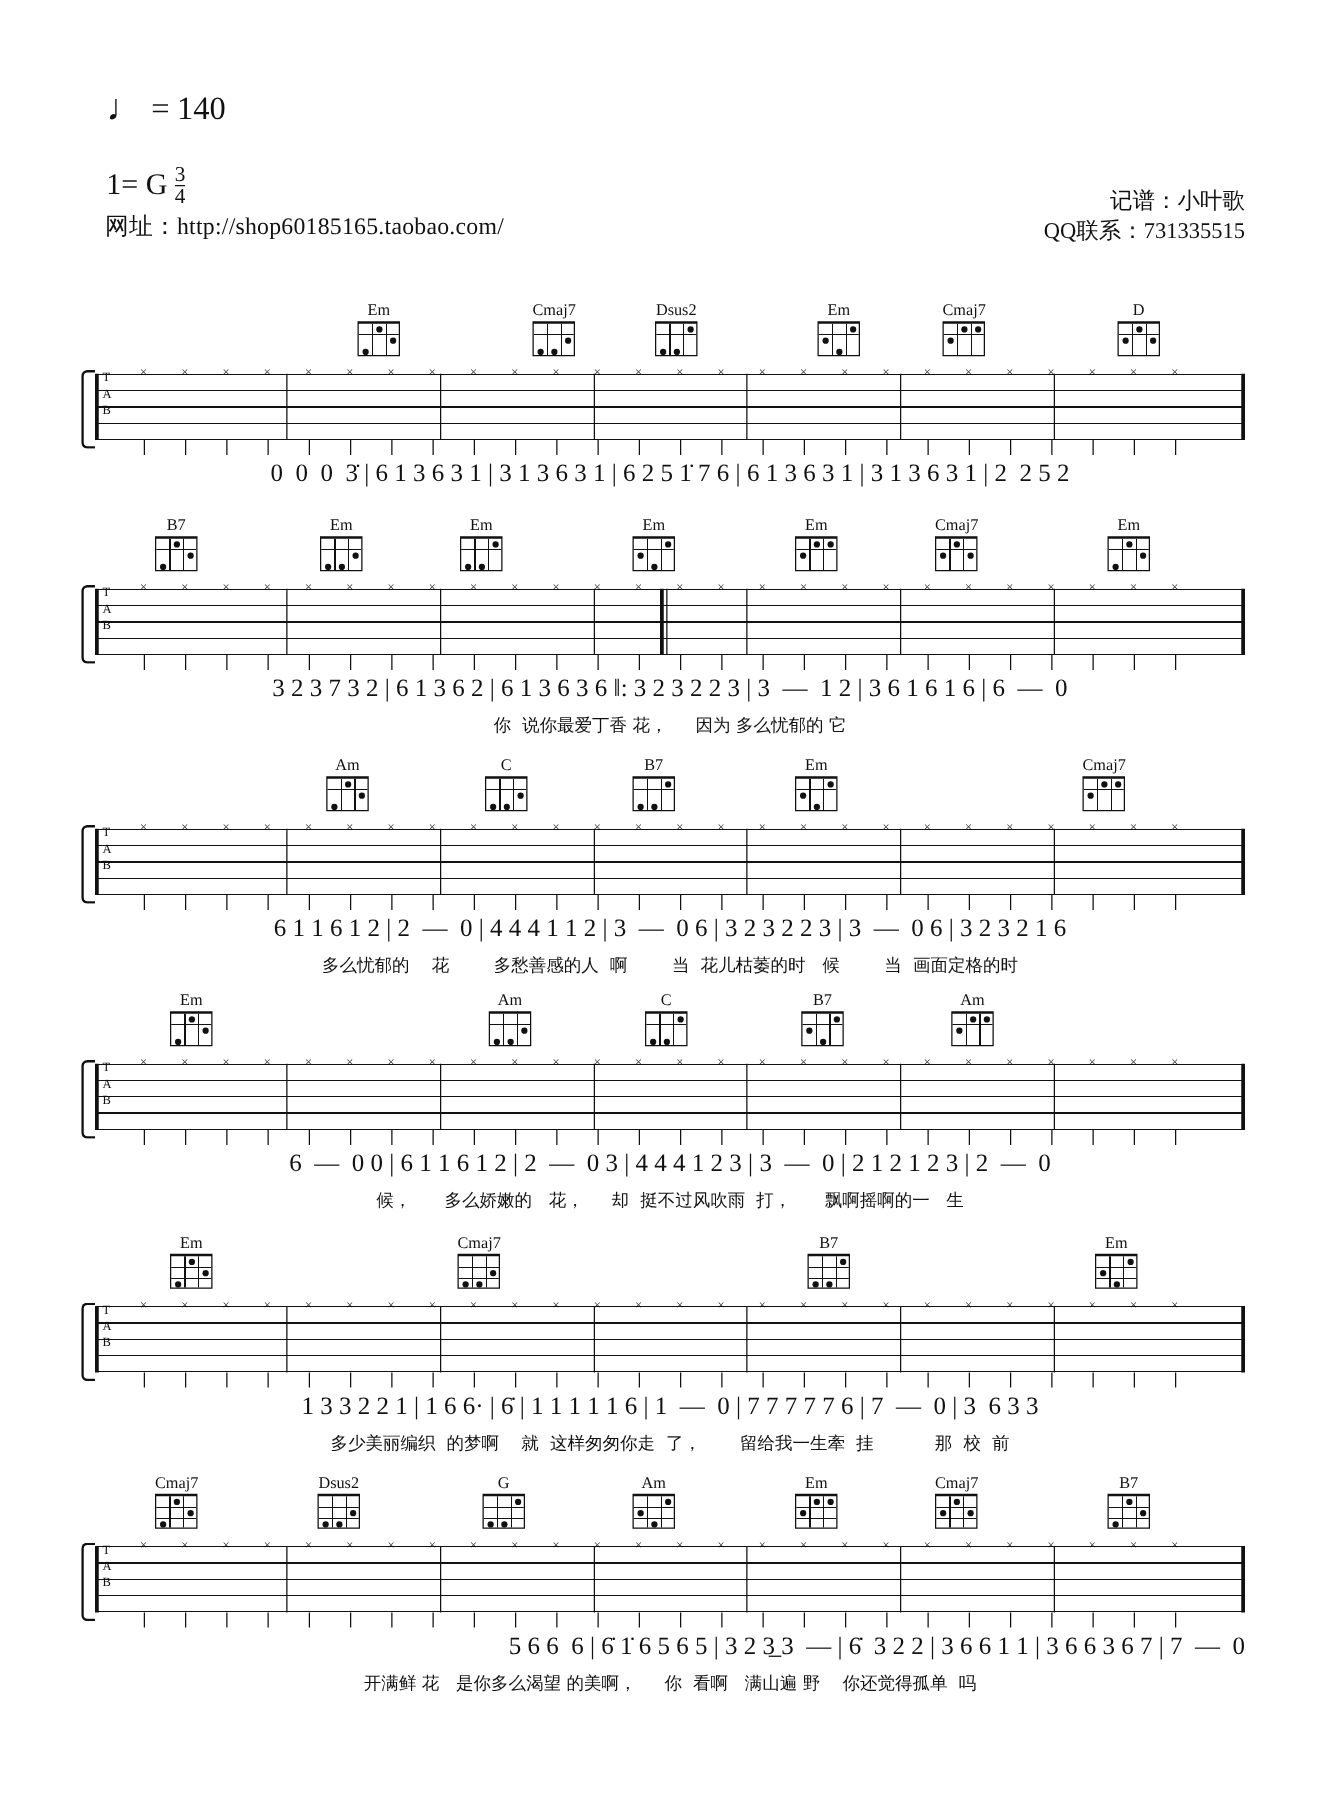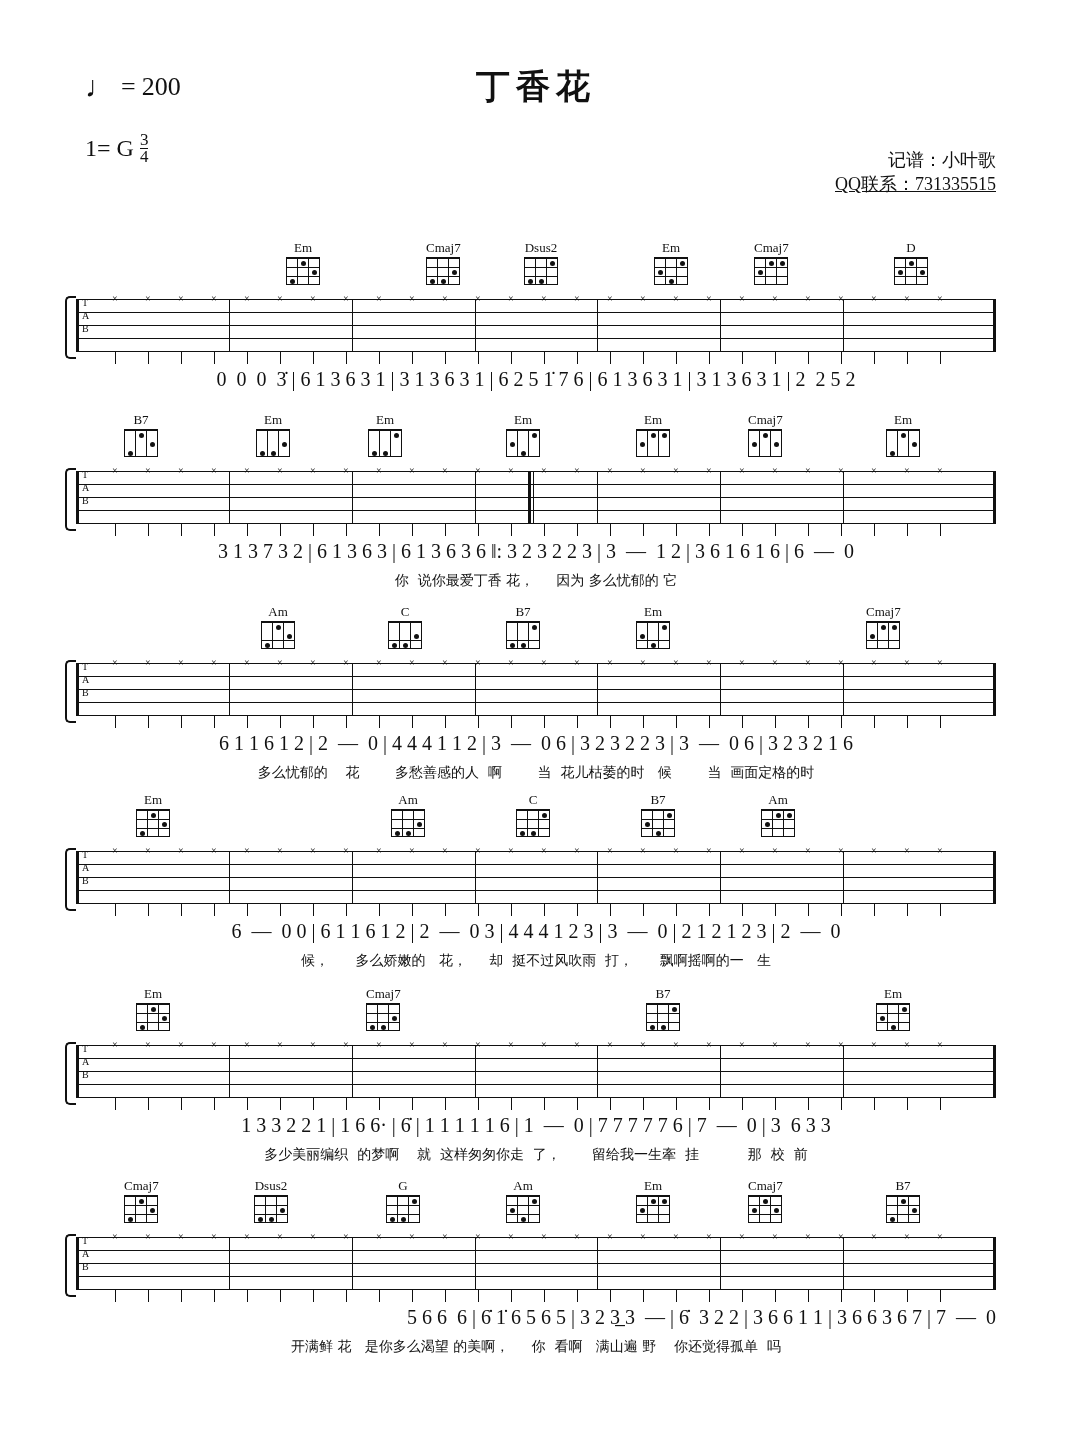--- a/index.html
+++ b/index.html
@@ -33,21 +33,21 @@
   .title{
     position:absolute;left:0;right:0;top:64px;text-align:center;
     font-size:34px;font-weight:bold;letter-spacing:6px;
     font-family:"DejaVu Serif",serif;
   }
   .composer{
     position:absolute;left:0;right:0;top:116px;text-align:center;
     font-size:19px;font-weight:bold;
   }
   .credit1{position:absolute;right:76px;top:148px;font-size:18px;}
-  .credit2{position:absolute;right:76px;top:172px;font-size:18px;text-decoration:underline;}
+  .credit2{position:absolute;right:76px;top:172px;font-size:18px;}
 
   
   .system{position:absolute;left:0;width:1072px;}
   .sys-inner{position:relative;margin:0 76px;}
 
   
   .chord{position:absolute;text-align:center;}
   .chord .cname{font-size:13px;font-family:"Liberation Serif",serif;white-space:nowrap;}
   .grid{
     width:34px;height:28px;margin:1px auto 0;
@@ -89,32 +89,32 @@
   .repeat-start .thin{position:absolute;left:5px;top:0;width:1px;height:100%;background:#111;}
 </style>
 </head>
 <body>
 
 <div class="sheet">
 
   <div class="tempo">
     <span class="note-glyph">♩</span>
     <span>=</span>
-    <span>200</span>
+    <span>140</span>
   </div>
 
   <div class="keysig">
     <span>1= G</span>
     <span class="frac">
       <span class="num">3</span>
       <span class="den">4</span>
     </span>
   </div>
 
-  <div class="title">丁香花</div>
+  <div class="url">网址：http://shop60185165.taobao.com/</div>
   <div class="credit1">记谱：小叶歌</div>
   <div class="credit2">QQ联系：731335515</div>
 
   <div id="systems-root">
       <div class="system" style="top: 240px;">
         <div class="sys-inner">
           <div class="chord" style="left: 210px; top: 0px;">
             <div class="cname">Em</div>
             <div class="grid">
               <span class="dot" style="left: 14px; top: 2px;"></span>
@@ -358,21 +358,21 @@
             <div class="stem" style="left: 798px;"></div>
             <span class="xmark" style="left: 828px; top: 2px;">×</span>
             <div class="stem" style="left: 831px;"></div>
             <span class="xmark" style="left: 861px; top: 2px;">×</span>
             <div class="stem" style="left: 864px;"></div>
             <div class="repeat-start" style="left: 452px; top: 7px; height: 53px;">
               <span class="thick"></span>
               <span class="thin"></span>
             </div>
           </div>
-          <div class="numrow" style="top: 128px; text-align: center;">3 1 3 7 3 2 | 6 1 3 6 3 | 6 1 3 6 3 6 ‖: 3 2 3 2 2 3 | 3  —  1 2 | 3 6 1 6 1 6 | 6  —  0</div>
+          <div class="numrow" style="top: 128px; text-align: center;">3 2 3 7 3 2 | 6 1 3 6 2 | 6 1 3 6 3 6 ‖: 3 2 3 2 2 3 | 3  —  1 2 | 3 6 1 6 1 6 | 6  —  0</div>
           <div class="lyricrow" style="top: 160px; text-align: center;">你  说你最爱丁香 花，     因为 多么忧郁的 它</div>
         </div>
       </div>
       <div class="system" style="top: 604px;">
         <div class="sys-inner">
           <div class="chord" style="left: 185px; top: 0px;">
             <div class="cname">Am</div>
             <div class="grid">
               <span class="dot" style="left: 14px; top: 2px;"></span>
               <span class="dot" style="left: 25px; top: 11px;"></span>

